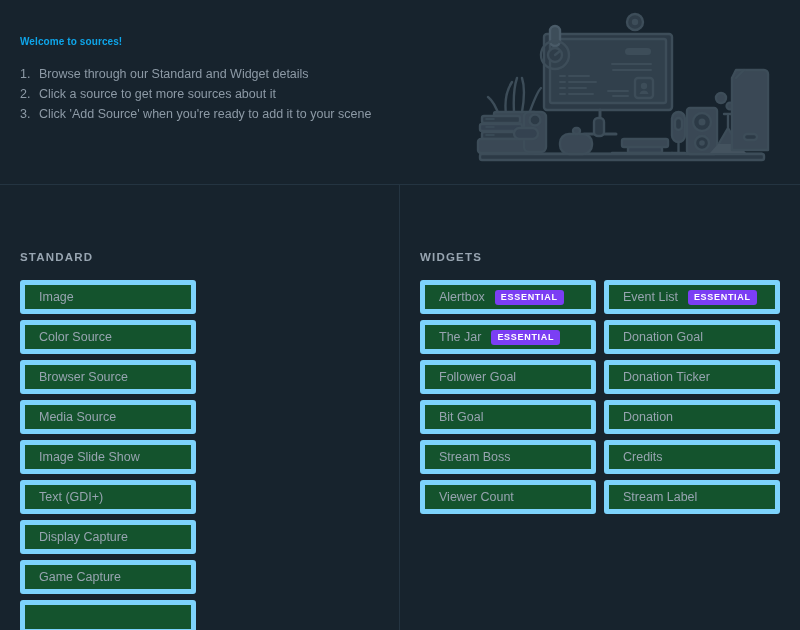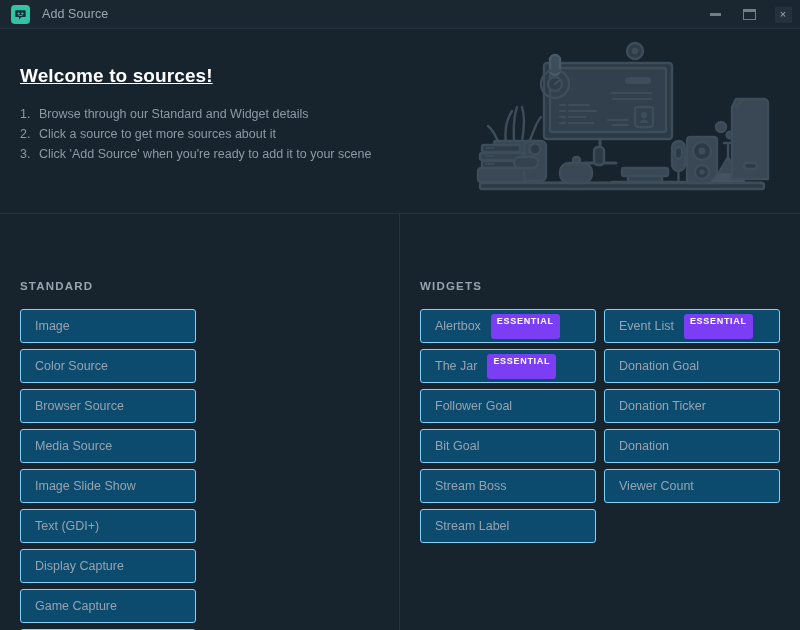--- a/index.html
+++ b/index.html
@@ -31,75 +31,53 @@
   .winbtn .max-glyph { width: 13px; height: 11px; border: 1.6px solid #6f7e8b; border-top-width: 3px; display: block; }
   .winbtn.close { }
   .winbtn.close .close-box {
     width: 17px; height: 16px; background: #24323e; display: flex; align-items: center; justify-content: center;
     font-size: 11px; color: #9fadb9; line-height: 1; font-family: "Liberation Sans", sans-serif;
   }
 
   
   .header { position: relative; height: 185px; flex: 0 0 185px; border-bottom: 1px solid #243441; }
   .welcome { position: absolute; left: 20px; top: 36px; }
-  .welcome-title { font-size: 19px; font-weight: bold; color: #ffffff; letter-spacing: .1px; text-decoration: underline; }
+  .welcome-title { font-size: 10px; font-weight: bold; color: #0ea5e9; letter-spacing: .1px; }
   .steps { margin-top: 17px; }
   .step { font-size: 12.5px; color: #8d9aa6; line-height: 20px; display: flex; }
   .step-num { width: 19px; flex: 0 0 19px; }
   .illustration { position: absolute; right: 28px; top: 8px; }
 
   
   .body { flex: 1 1 auto; display: flex; position: relative; }
   .col { padding: 26px 20px 0 20px; }
   .col-standard { width: 400px; flex: 0 0 400px; border-right: 1px solid #243441; }
   .col-widgets { width: 400px; flex: 0 0 400px; }
   .col-title {
     font-size: 11.5px; font-weight: bold; letter-spacing: 1.2px; color: #98a5b1;
     margin-bottom: 17px;
     margin-top: 40px;
   }
   .grid { display: flex; flex-wrap: wrap; gap: 6px 8px; align-content: flex-start; }
   .src-item {
-    width: 176px; height: 34px; background: #0c4a6e; border: 1px solid #7dd3fc;
+    width: 176px; height: 34px; background: #14532d; border: 5px solid #7dd3fc;
     border-radius: 3px; display: flex; align-items: center; padding: 0 14px;
     cursor: pointer; gap: 10px;
   }
   .src-label { font-size: 12.5px; color: #97a4b0; white-space: nowrap; }
   .badge {
     background: #7b3ef4; color: #ffffff; font-size: 9px; font-weight: bold;
-    letter-spacing: .7px; padding: 3px 6px 13px 6px; border-radius: 3px; line-height: 1;
+    letter-spacing: .7px; padding: 3px 6px 3px 6px; border-radius: 3px; line-height: 1;
   }
 </style>
 </head>
 <body>
 
 <div class="window">
 
-  <div class="titlebar">
-    <div class="app-icon">
-      <svg width="13" height="13" viewBox="0 0 24 24" aria-hidden="true">
-        <path d="M4 4h16a1.6 1.6 0 0 1 1.6 1.6v9.4A1.6 1.6 0 0 1 20 16.6h-6.2L9.4 21v-4.4H4A1.6 1.6 0 0 1 2.4 15V5.6A1.6 1.6 0 0 1 4 4z" fill="#13303a"></path>
-        <circle cx="8.6" cy="10.2" r="2.1" fill="#31c3a2"></circle>
-        <circle cx="15.4" cy="10.2" r="2.1" fill="#31c3a2"></circle>
-        <rect x="8.2" y="12.9" width="7.6" height="1.5" rx=".7" fill="#31c3a2"></rect>
-      </svg>
-    </div>
-    <div class="title-text">Add Source</div>
-    <div class="winbtns">
-      <div class="winbtn">
-        <span class="min-glyph"></span>
-      </div>
-      <div class="winbtn">
-        <span class="max-glyph"></span>
-      </div>
-      <div class="winbtn close">
-        <span class="close-box">×</span>
-      </div>
-    </div>
-  </div>
 
   <div class="header">
     <div class="welcome">
       <div class="welcome-title">Welcome to sources!</div>
       <div class="steps">
         <div class="step">
           <span class="step-num">1.</span>
           <span>Browse through our Standard and Widget details</span>
         </div>
         <div class="step">
@@ -252,20 +230,23 @@
         <div class="src-item">
             <span class="src-label">Bit Goal</span>
           </div>
         <div class="src-item">
             <span class="src-label">Donation</span>
           </div>
         <div class="src-item">
             <span class="src-label">Stream Boss</span>
           </div>
         <div class="src-item">
+            <span class="src-label">Credits</span>
+          </div>
+        <div class="src-item">
             <span class="src-label">Viewer Count</span>
           </div>
         <div class="src-item">
             <span class="src-label">Stream Label</span>
           </div>
       </div>
     </div>
   </div>
 
 </div>

